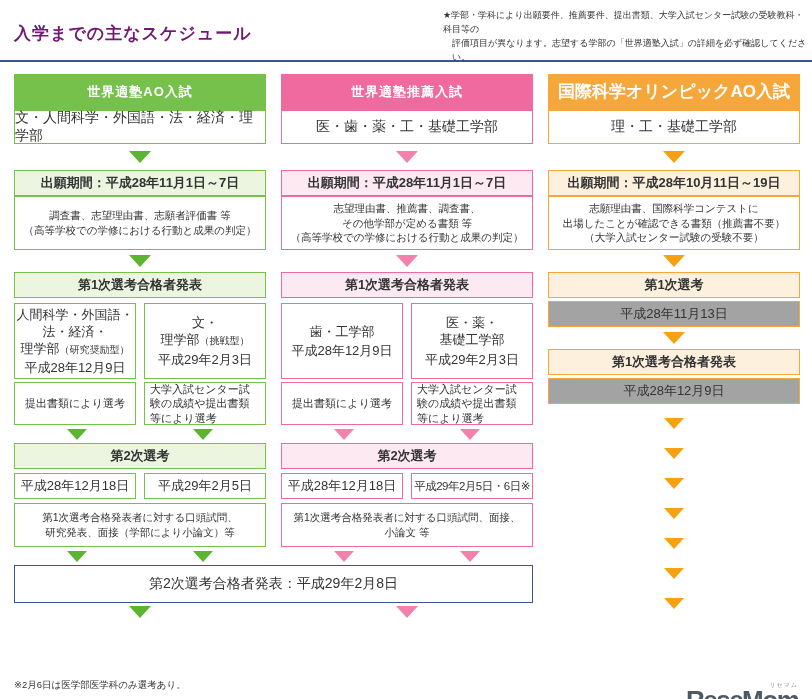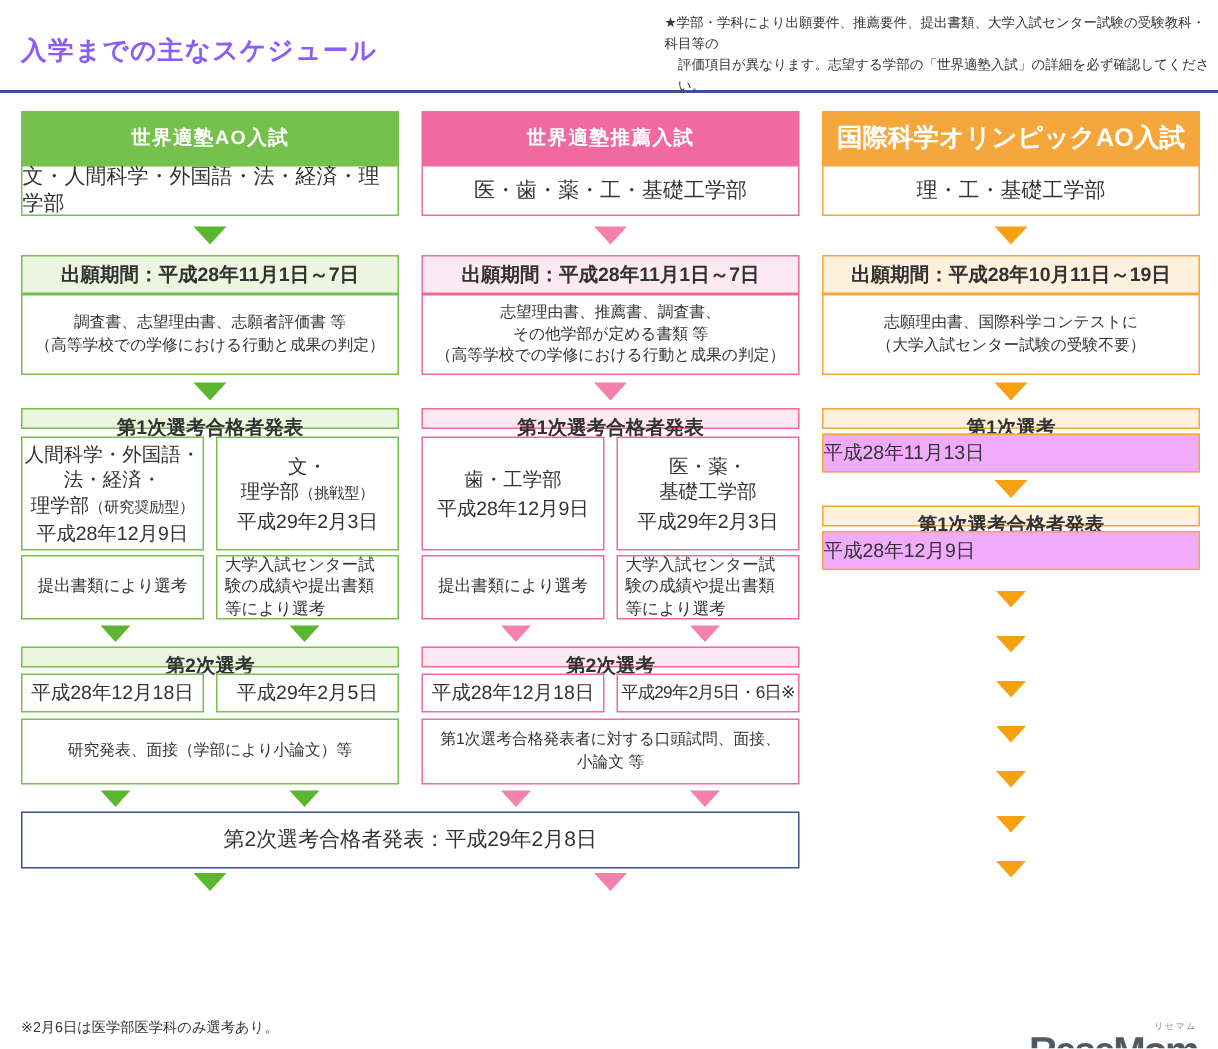--- a/index.html
+++ b/index.html
@@ -2,21 +2,21 @@
 <html><head>
 <meta charset="utf-8">
 <style>
   * { margin:0; padding:0; box-sizing:border-box; }
   html,body { background:#fff; }
   body { font-family:"Liberation Sans","DejaVu Sans",sans-serif; color:#333; }
   .page { position:relative; width:812px; height:699px; background:#fff; overflow:hidden; }
 
   
   .hdr { position:relative; padding:22px 12px 0 14px; height:60px; }
-  .title { font-size:17px; font-weight:bold; color:#8b5cf6; letter-spacing:1px; }
+  .title { font-size:17px; font-weight:bold; color:#701a75; letter-spacing:1px; }
   .note { position:absolute; top:9px; left:443px; width:366px; font-size:9px; line-height:1.55; color:#333; }
   .note .n2 { padding-left:9px;font-family:Liberation Serif, serif; }
   .rule { border-bottom:2px solid #39548f; margin:0; }
 
   
   .flow { display:flex; align-items:stretch; gap:15px; padding:12px 12px 0 14px; }
   .left-group { width:519px; }
   .cols { display:flex; gap:15px; }
   .col { width:252px; }
 
@@ -31,21 +31,21 @@
   .tint { background:var(--tint); border:1px solid var(--accent); }
 
   .faculty { height:34px; display:flex; align-items:center; justify-content:center; font-size:14px; }
   .arrow-gap { height:26px; display:flex; align-items:center; justify-content:center; }
   .arrow { width:0; height:0; border-left:11px solid transparent; border-right:11px solid transparent;
            border-top:12px solid var(--arrow); }
   .period { height:26px; line-height:24px; text-align:center; font-size:13px; font-weight:bold; }
   .docs { height:54px; display:flex; flex-direction:column; align-items:center; justify-content:center;
           font-size:10.5px; line-height:1.4; text-align:center; }
   .gap22 { height:22px; display:flex; align-items:center; justify-content:center; }
-  .sec-header { height:14px; line-height:24px; text-align:center; font-size:13px; font-weight:bold; } .m3 { margin-top:3px; }
+  .sec-header { height:26px; line-height:24px; text-align:center; font-size:13px; font-weight:bold; } .m3 { margin-top:3px; }
 
   .subs { display:flex; gap:8px; margin-top:5px; height:122px; }
   .sub { width:122px; display:flex; flex-direction:column; gap:3px; }
   .sub-top { flex:1; background:#fff; border:1px solid var(--accent); display:flex; flex-direction:column;
              align-items:center; justify-content:center; font-size:13px; line-height:1.32; text-align:center; }
   .sub-note { font-size:10px; }
   .sub-date { font-size:13px; margin-top:2px; white-space:nowrap; }
   .sub-bottom { height:43px; background:#fff; border:1px solid var(--accent); display:flex;
                 align-items:center; justify-content:center; font-size:11px; line-height:1.3; padding:2px 5px; }
   .sub-bottom.wrapleft { justify-content:flex-start; text-align:left; }
@@ -63,21 +63,21 @@
 
   .wide-box { height:38px; background:#fff; border:1.5px solid #39548f; display:flex; align-items:center;
               justify-content:center; font-size:14px; }
   .final-arrows { height:18px; display:flex; }
   .final-arrows .colw { width:252px; display:flex; align-items:center; justify-content:center; }
   .final-arrows .colw + .colw { margin-left:15px; }
   .arr-green { width:0;height:0;border-left:11px solid transparent;border-right:11px solid transparent;border-top:12px solid #5cb52e; }
   .arr-pink  { width:0;height:0;border-left:11px solid transparent;border-right:11px solid transparent;border-top:12px solid #f480ac; }
 
   .col.orange { display:flex; flex-direction:column; }
-  .single-date { height:26px; line-height:24px; font-size:13px; background:#f0abfc; border:1px solid var(--accent); }
+  .single-date { height:26px; line-height:24px; text-align:center; font-size:13px; background:#a3a3a3; border:1px solid var(--accent); }
   .arrow-run { flex:1; display:flex; flex-direction:column; align-items:center; justify-content:space-around; padding:4px 0 2px; }
   .arrow-run .arrow { border-left-width:10px; border-right-width:10px; border-top-width:11px; }
 
   
   .enroll { margin:0 12px 0 14px; height:42px; background:#fff; border:1.5px solid #39548f;
             display:flex; align-items:center; justify-content:center; font-size:14px; }
   .footnote { position:absolute; left:14px; top:679px; font-size:9.5px; color:#333; }
   .logo { position:absolute; right:4px; top:680px; background:#fff; padding:2px 4px 0 8px; text-align:right; }
   .logo .ruby { display:block; font-size:6px; color:#8a9099; letter-spacing:1px; line-height:1; margin-right:6px; }
   .logo .word { font-size:26px; font-weight:bold; color:#4e5a63; letter-spacing:-1.5px; line-height:0.95; }
@@ -142,20 +142,21 @@
             <div class="half">
                 <span class="arrow"></span>
               </div>
           </div>
           <div class="tint sec-header">第2次選考</div>
           <div class="dates">
             <div class="date-box">平成28年12月18日</div>
             <div class="date-box">平成29年2月5日</div>
           </div>
           <div class="box desc">
+            <div>第1次選考合格発表者に対する口頭試問、</div>
             <div>研究発表、面接（学部により小論文）等</div>
           </div>
           <div class="dual-arrows">
             <div class="half">
                 <span class="arrow"></span>
               </div>
             <div class="half">
                 <span class="arrow"></span>
               </div>
           </div>
@@ -235,20 +236,21 @@
 
     <div class="col orange">
       <div class="col-header">国際科学オリンピックAO入試</div>
       <div class="box faculty">理・工・基礎工学部</div>
       <div class="arrow-gap">
           <span class="arrow"></span>
         </div>
       <div class="tint period">出願期間：平成28年10月11日～19日</div>
       <div class="box docs">
         <div>志願理由書、国際科学コンテストに</div>
+        <div>出場したことが確認できる書類（推薦書不要）</div>
         <div>（大学入試センター試験の受験不要）</div>
       </div>
       <div class="gap22">
           <span class="arrow"></span>
         </div>
       <div class="tint sec-header">第1次選考</div>
       <div class="single-date m3">平成28年11月13日</div>
       <div class="gap22">
           <span class="arrow"></span>
         </div>

